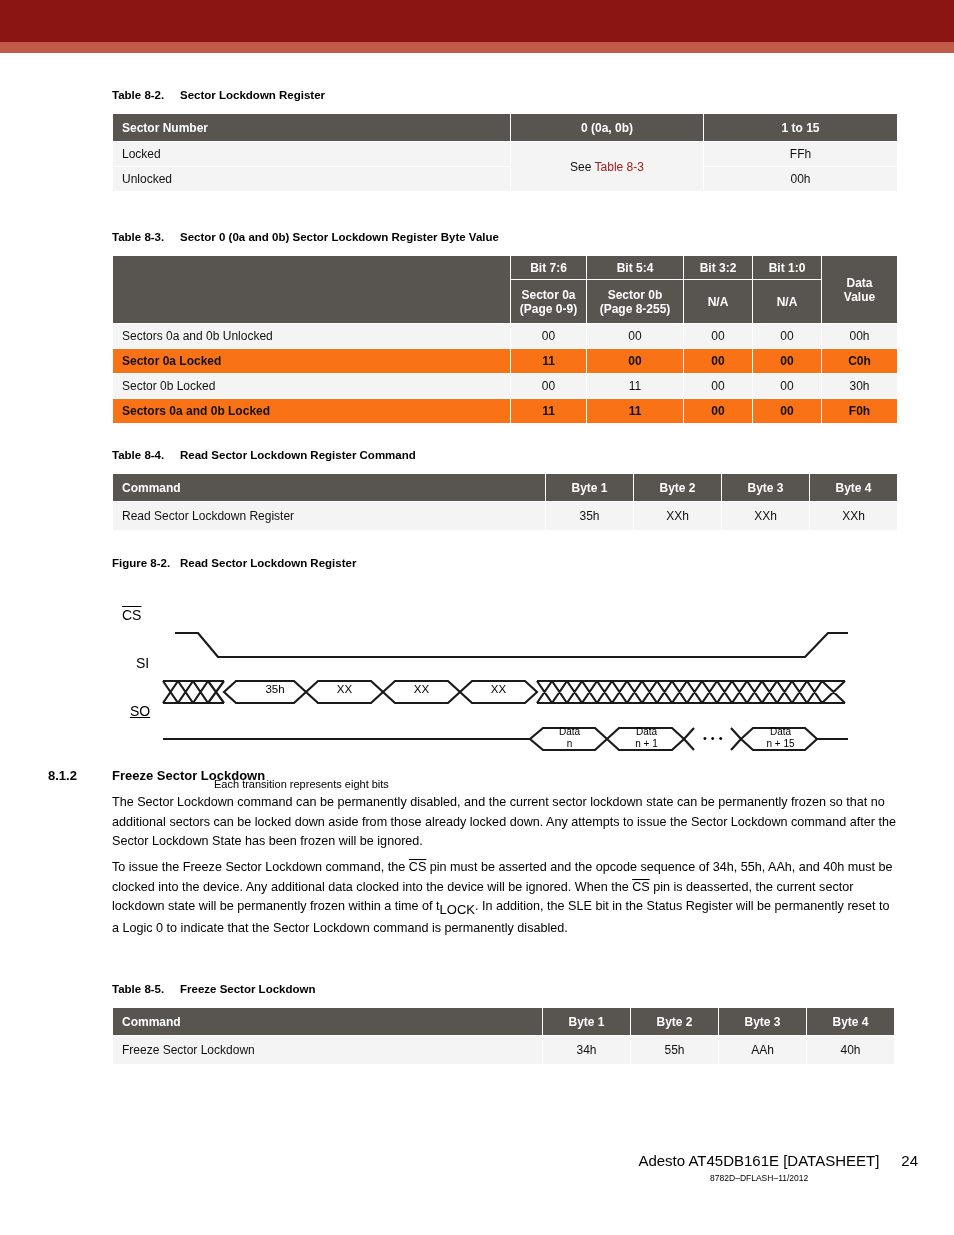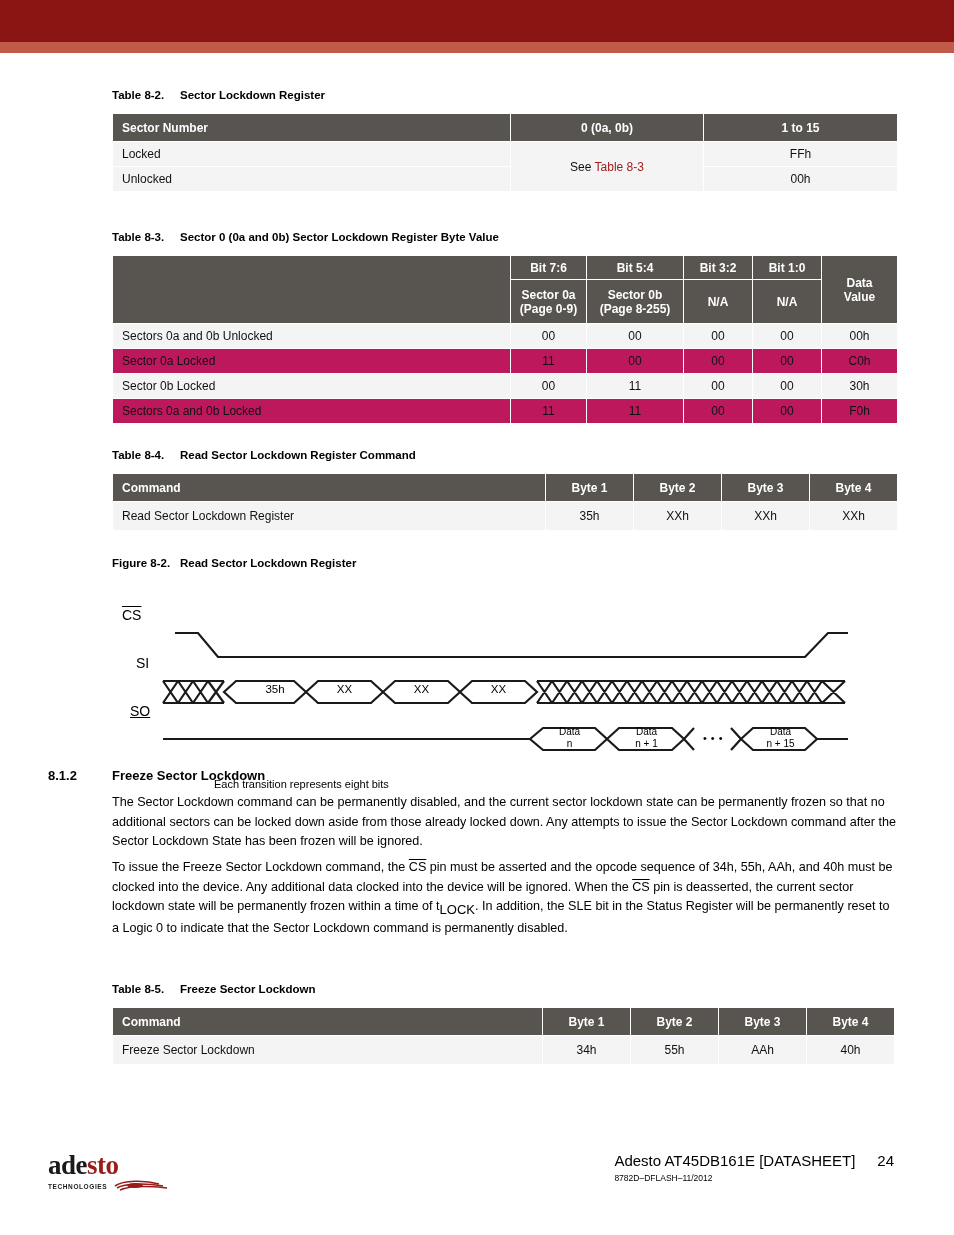--- a/index.html
+++ b/index.html
@@ -76,21 +76,21 @@
     border: 1px solid #ffffff;
     text-align: center;
     height: 24px;
     color: #111;
   }
   table.dt tbody td.left {
     text-align: left;
     padding-left: 9px;
   }
   tr.r-light td { background: #F4F4F4; }
-  tr.r-dark  td { background: #be185d; }
+  tr.r-dark  td { background: #f97316; font-weight: bold; }
   td.span-cell { background: #F4F4F4 !important; }
 
   .redlink { color: #A02020; }
 
   
   .figure-wrap {
     position: relative;
     width: 954px;
     height: 190px;
   }
@@ -150,22 +150,22 @@
   .logo-tech {
     font-family: "Liberation Sans", sans-serif;
     font-size: 6.5px;
     font-weight: bold;
     letter-spacing: 0.6px;
     color: #1a1a1a;
     margin-top: 1px;
   }
   .footer-right {
     position: absolute;
-    right: 60px; top: 12px;
-    text-align: left;
+    right: 36px; top: 12px;
+    text-align: center;
   }
   .footer-title {
     font-size: 15px;
     color: #000;
     display: inline-block;
   }
   .footer-page {
     font-size: 15px;
     color: #000;
     display: inline-block;
@@ -456,34 +456,20 @@
         <td>55h</td>
         <td>AAh</td>
         <td>40h</td>
       </tr>
     </tbody>
   </table>
 
 </div>
 
 <div class="footer">
-  <div class="logo">
-    <div class="logo-word"><span class="logo-ade">ade</span><span class="logo-sto">sto</span></div>
-    <div style="display:flex; align-items:center; gap:6px;">
-      <span class="logo-tech">TECHNOLOGIES</span>
-      <svg width="58" height="14">
-        <g fill="none" stroke="#9B1B1B" stroke-width="1.6">
-          <path d="M2,7 C10,1 32,1 46,5"></path>
-          <path d="M4,9 C12,4 34,4 50,7"></path>
-          <path d="M7,11 C16,7 36,7 54,9"></path>
-        </g>
-        <ellipse cx="22" cy="6.5" rx="8" ry="2.6" fill="#9B1B1B"></ellipse>
-      </svg>
-    </div>
-  </div>
 
   <div class="footer-right">
     <div>
       <span class="footer-title">Adesto AT45DB161E [DATASHEET]</span><span class="footer-page">24</span>
     </div>
     <div class="footer-doc">8782D–DFLASH–11/2012</div>
   </div>
 </div>
 
 </body></html>

